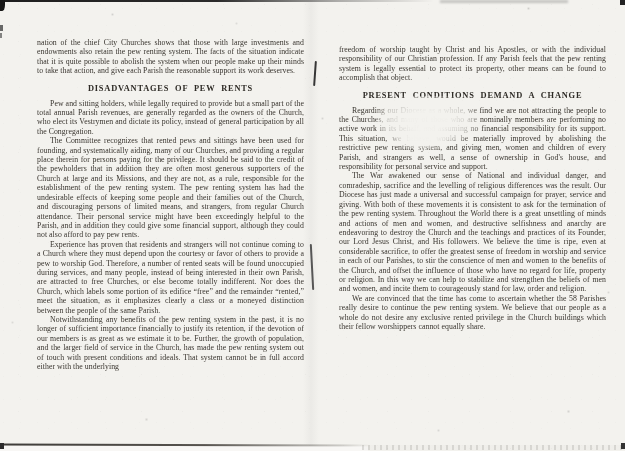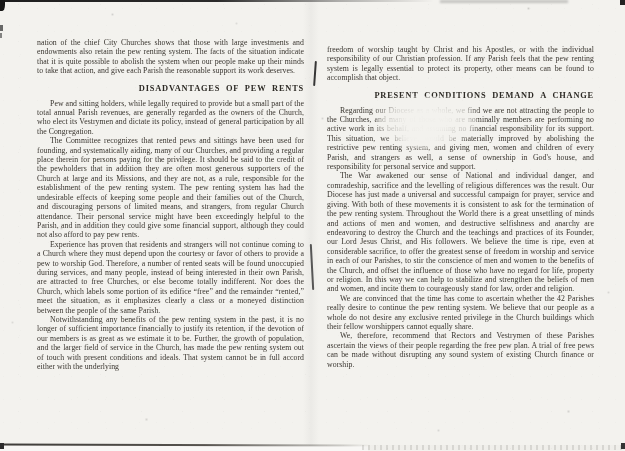--- a/index.html
+++ b/index.html
@@ -10,36 +10,36 @@
     overflow: hidden;
     background:
       radial-gradient(1px 1px at 23% 37%, rgba(70,70,70,.07), transparent 60%) 0 0/17px 23px,
       radial-gradient(1px 1px at 67% 81%, rgba(70,70,70,.06), transparent 60%) 0 0/29px 31px,
       radial-gradient(1px 1px at 45% 12%, rgba(70,70,70,.05), transparent 60%) 0 0/41px 37px,
       #f3f2ee;
     font-family: "Liberation Serif", "DejaVu Serif", serif;
   }
   .page-col { position: absolute; }
   .page-col.left  { left: 37px;  top: 38px; width: 267px; }
-  .page-col.right { left: 327px; top: 45px; width: 267px; }
+  .page-col.right { left: 339px; top: 45px; width: 267px; }
   .para {
     margin: 0;
     font-size: 7.8px;
     line-height: 9.4px;
     color: #38342e;
     text-align: justify;
     letter-spacing: 0.05px;
   }
   .para.indent { text-indent: 13px; }
   .heading {
     margin: 8px 0 5px 0;
     font-size: 8.4px;
     line-height: 10px;
     font-weight: bold;
-    text-align: right;
+    text-align: center;
     letter-spacing: 0.8px;
     word-spacing: 3px;
     color: #2d2a25;
   }
   
   .art { position: absolute; pointer-events: none; }
   .art-top-line { top: 0; left: 0; width: 434px; height: 2px;
     background: linear-gradient(90deg,#1e1e1e 0%,#2b2b2b 50%,rgba(43,43,43,.35) 78%,rgba(43,43,43,0) 100%); }
   .art-top-smudge { top: 0; left: 440px; width: 128px; height: 3px;
     background: rgba(95,95,95,.32); filter: blur(1px); }
@@ -93,22 +93,21 @@
     <p class="para indent">The Committee recognizes that rented pews and sittings have been used for founding, and systematically aiding, many of our Churches, and providing a regular place therein for persons paying for the privilege.  It should be said to the credit of the pewholders that in addition they are often most generous supporters of the Church at large and its Missions, and they are not, as a rule, responsible for the establishment of the pew renting system.  The pew renting system has had the undesirable effects of keeping some people and their families out of the Church, and discouraging persons of limited means, and strangers, from regular Church attendance.  Their personal service might have been exceedingly helpful to the Parish, and in addition they could give some financial support, although they could not also afford to pay pew rents.</p>
     <p class="para indent">Experience has proven that residents and strangers will not continue coming to a Church where they must depend upon the courtesy or favor of others to provide a pew to worship God.  Therefore, a number of rented seats will be found unoccupied during services, and many people, instead of being interested in their own Parish, are attracted to free Churches, or else become totally indifferent.  Nor does the Church, which labels some portion of its edifice “free” and the remainder “rented,” meet the situation, as it emphasizes clearly a class or a moneyed distinction between the people of the same Parish.</p>
     <p class="para indent">Notwithstanding any benefits of the pew renting system in the past, it is no longer of sufficient importance financially to justify its retention, if the devotion of our members is as great as we estimate it to be.  Further, the growth of population, and the larger field of service in the Church, has made the pew renting system out of touch with present conditions and ideals.  That system cannot be in full accord either with the underlying</p>
   </div>
 
   <div class="page-col right">
     <p class="para">freedom of worship taught by Christ and his Apostles, or with the individual responsibility of our Christian profession.  If any Parish feels that the pew renting system is legally essential to protect its property, other means can be found to accomplish that object.</p>
     <h2 class="heading">PRESENT CONDITIONS DEMAND A CHANGE</h2>
     <p class="para indent">Regarding our Diocese as a whole, we find we are not attracting the people to the Churches, and many of those who are nominally members are performing no active work in its behalf, and assuming no financial responsibility for its support.  This situation, we believe, would be materially improved by abolishing the restrictive pew renting system, and giving men, women and children of every Parish, and strangers as well, a sense of ownership in God's house, and responsibility for personal service and support.</p>
     <p class="para indent">The War awakened our sense of National and individual danger, and comradeship, sacrifice and the levelling of religious differences was the result.  Our Diocese has just made a universal and successful campaign for prayer, service and giving.  With both of these movements it is consistent to ask for the termination of the pew renting system.  Throughout the World there is a great unsettling of minds and actions of men and women, and destructive selfishness and anarchy are endeavoring to destroy the Church and the teachings and practices of its Founder, our Lord Jesus Christ, and His followers.  We believe the time is ripe, even at considerable sacrifice, to offer the greatest sense of freedom in worship and service in each of our Parishes, to stir the conscience of men and women to the benefits of the Church, and offset the influence of those who have no regard for life, property or religion.  In this way we can help to stabilize and strengthen the beliefs of men and women, and incite them to courageously stand for law, order and religion.</p>
-    <p class="para indent">We are convinced that the time has come to ascertain whether the 42 Parishes really desire to continue the pew renting system.  We believe that our people as a whole do not desire any exclusive rented privilege in the Church buildings which their fellow worshippers cannot equally share.</p>
-    <p class="para indent">We, therefore, recommend that Rectors and Vestrymen of these Parishes ascertain the views of their people regarding the free pew plan.  A trial of free pews can be made without disrupting any sound system of existing Church finance or worship.</p>
+    <p class="para indent">We are convinced that the time has come to ascertain whether the 58 Parishes really desire to continue the pew renting system.  We believe that our people as a whole do not desire any exclusive rented privilege in the Church buildings which their fellow worshippers cannot equally share.</p>
   </div>
 
   <div class="art art-gutter"></div>
   <div class="art art-stain"></div>
   <div class="art art-stain-b"></div>
   <div class="art art-top-line"></div>
   <div class="art art-top-smudge"></div>
   <div class="art art-corner-tl"></div>
   <div class="art art-corner-tr"></div>
   <div class="art art-left-mark-a"></div>

